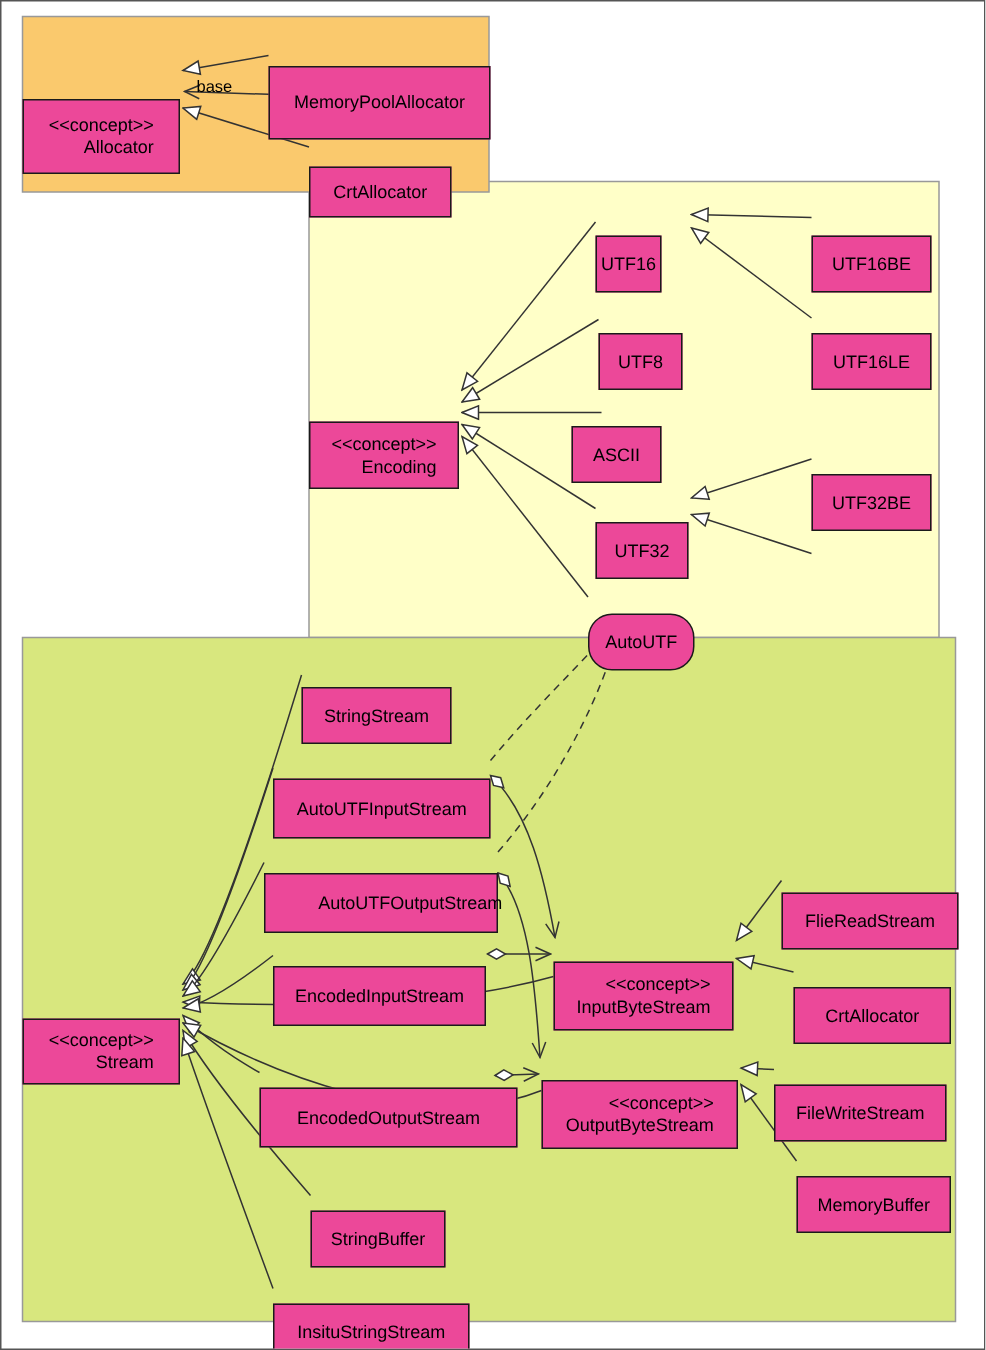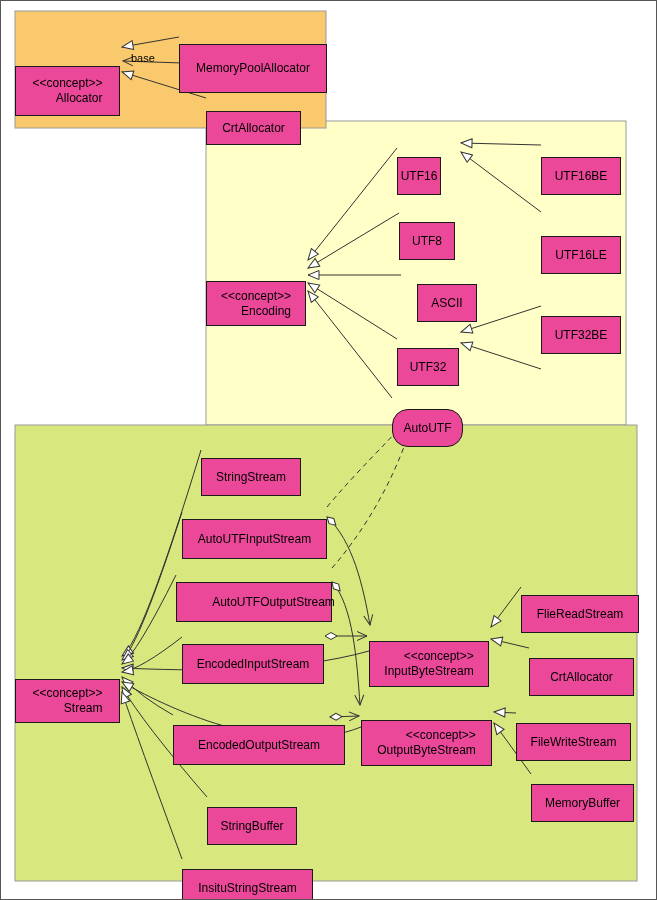--- a/index.html
+++ b/index.html
@@ -112,33 +112,33 @@
   <div class="node" style="left:205px;top:252px;width:100px;height:45px;">
     <span>&lt;&lt;concept&gt;&gt;
 Encoding</span>
   </div>
   <div class="node" style="left:396px;top:128px;width:44px;height:38px;">
     <span>UTF16</span>
   </div>
   <div class="node" style="left:398px;top:193px;width:56px;height:38px;">
     <span>UTF8</span>
   </div>
-  <div class="node" style="left:416px;top:255px;width:60px;height:38px;">
+  <div class="node" style="left:380px;top:255px;width:60px;height:38px;">
     <span>ASCII</span>
   </div>
   <div class="node" style="left:396px;top:319px;width:62px;height:38px;">
     <span>UTF32</span>
   </div>
   <div class="node" style="left:391px;top:380px;width:71px;height:38px;border-radius:16px;">
     <span>AutoUTF</span>
   </div>
   <div class="node" style="left:540px;top:128px;width:80px;height:38px;">
     <span>UTF16BE</span>
   </div>
-  <div class="node" style="left:540px;top:207px;width:80px;height:38px;">
+  <div class="node" style="left:540px;top:193px;width:80px;height:38px;">
     <span>UTF16LE</span>
   </div>
   <div class="node" style="left:540px;top:287px;width:80px;height:38px;">
     <span>UTF32BE</span>
   </div>
 
   <div class="node" style="left:200px;top:429px;width:100px;height:38px;">
     <span>StringStream</span>
   </div>
   <div class="node" style="left:181px;top:490px;width:145px;height:40px;">

